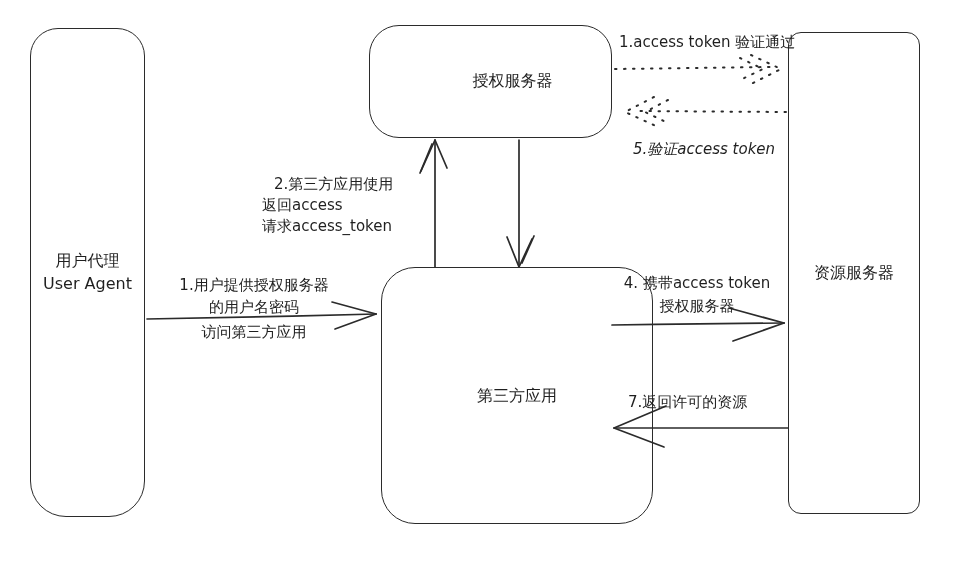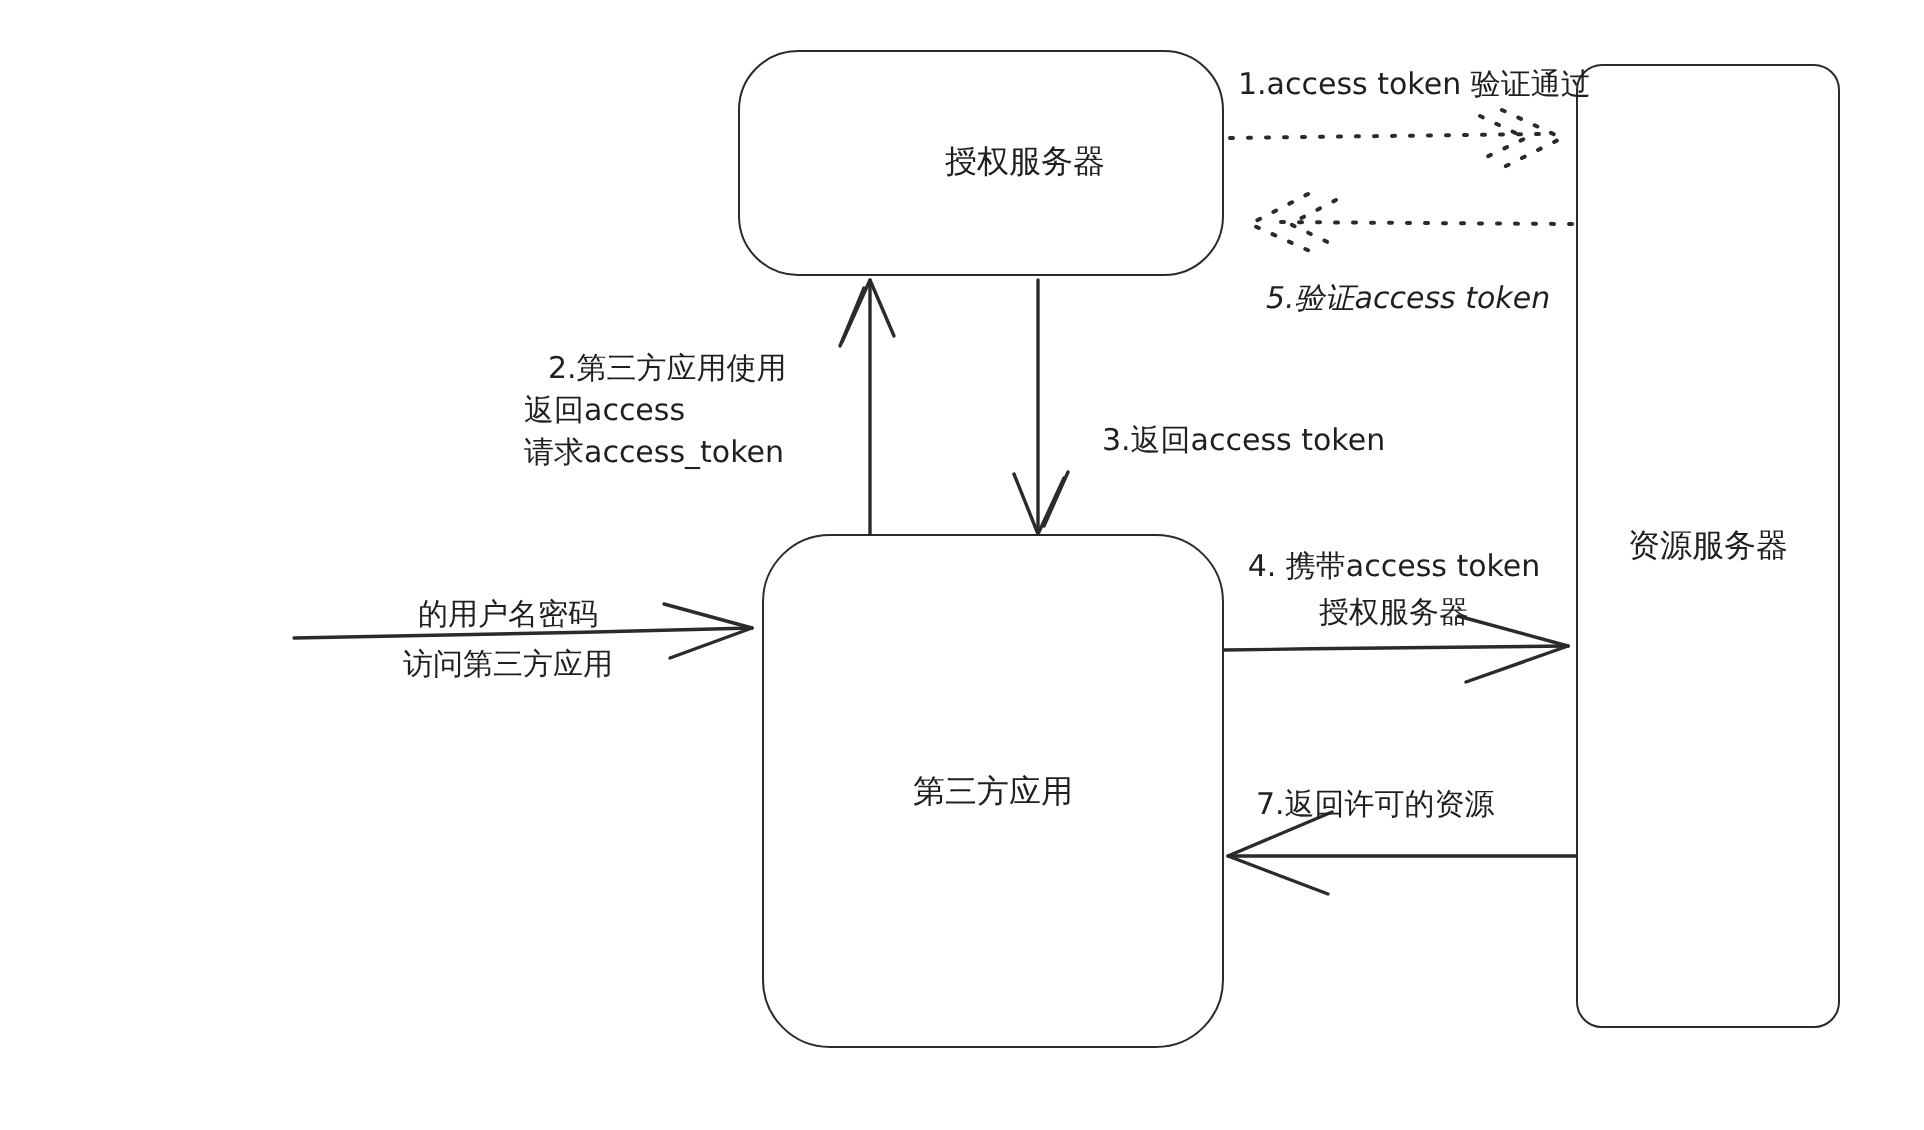--- a/index.html
+++ b/index.html
@@ -31,21 +31,21 @@
   #node-user-agent {
     left: 30px; top: 28px; width: 115px; height: 489px;
     border-radius: 28px 28px 36px 36px;
   }
   #node-auth-server {
     left: 369px; top: 25px; width: 243px; height: 113px;
     border-radius: 30px;
     padding-left: 44px;
   }
   #node-third-party-app {
-    left: 381px; top: 267px; width: 231px; height: 257px;
+    left: 381px; top: 267px; width: 272px; height: 257px;
     border-radius: 34px;
   }
   #node-resource-server {
     left: 788px; top: 32px; width: 132px; height: 482px;
     border-radius: 13px;
   }
   #node-third-party-app .node-label { margin-top: 2px; }
   svg.arrows {
     position: absolute;
     left: 0; top: 0;
@@ -63,20 +63,24 @@
     white-space: nowrap;
     color: #1f1f1f;
   }
   .center { text-align: center; }
 </style>
 </head>
 <body>
 
 <div id="canvas">
 
+  <div class="node" id="node-user-agent">
+    <div class="node-label">用户代理</div>
+    <div class="node-label">User Agent</div>
+  </div>
 
   <div class="node" id="node-auth-server">
     <div class="node-label">授权服务器</div>
   </div>
 
   <div class="node" id="node-third-party-app">
     <div class="node-label">第三方应用</div>
   </div>
 
   <div class="node" id="node-resource-server">
@@ -123,28 +127,28 @@
       <path d="M740,58 L763,69 L738,81"></path>
     </g>
 
     <g stroke-width="2" stroke-linecap="round" stroke-dasharray="1.5 7.5">
       <path d="M786,112 L636,111"></path>
       <path d="M654,97 L625,112 L656,126"></path>
       <path d="M668,100 L645,112 L670,124"></path>
     </g>
   </svg>
 
+  <div class="edge-label center" style="left:148px; top:275px; width:212px;">1.用户提供授权服务器</div>
   <div class="edge-label center" style="left:148px; top:322px; width:212px;">访问第三方应用</div>
   <div class="edge-label center" style="left:148px; top:297px; width:212px;">的用户名密码</div>
 
   <div class="edge-label" style="left:262px; top:174px;margin-left:12px;">2.第三方应用使用</div>
   <div class="edge-label" style="left:262px; top:195px;">返回access</div>
   <div class="edge-label" style="left:262px; top:216px;">请求access_token</div>
 
-  <div class="edge-label" style="left:551px; top:210px;">3.返回access token</div>
 
   <div class="edge-label center" style="left:606px; top:273px; width:182px;">4. 携带access token</div>
   <div class="edge-label center" style="left:606px; top:296px; width:182px;">授权服务器</div>
 
   <div class="edge-label" style="left:633px; top:139px;font-style:italic;">5.验证access token</div>
 
   <div class="edge-label" style="left:619px; top:32px;">1.access token 验证通过</div>
 
   <div class="edge-label" style="left:628px; top:392px;">7.返回许可的资源</div>
 

